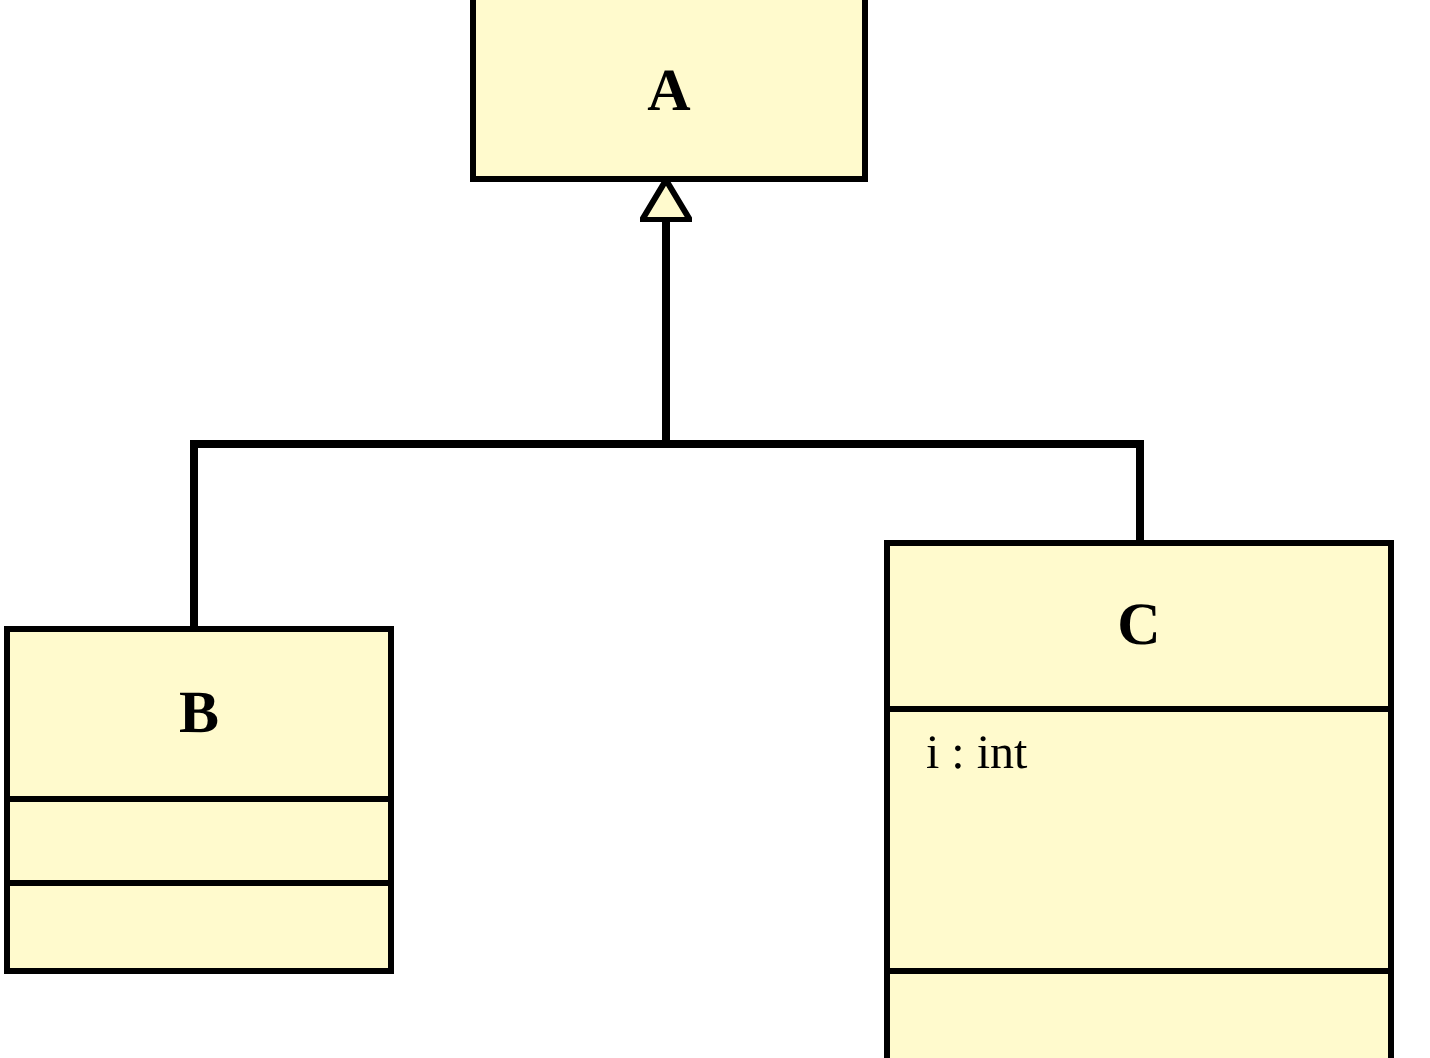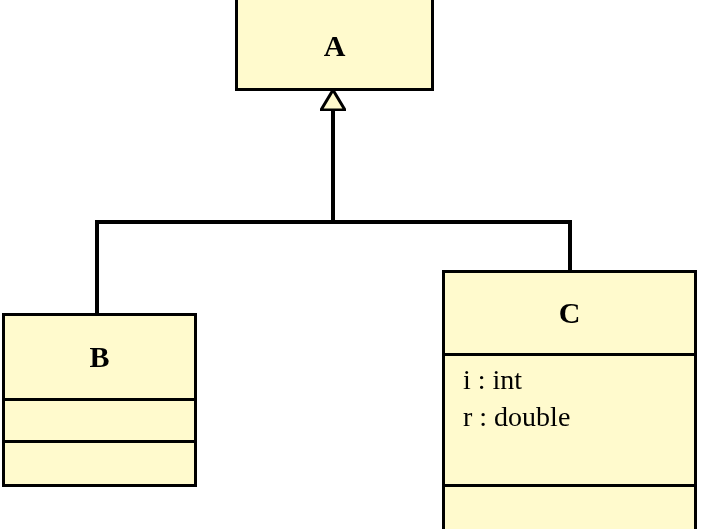--- a/index.html
+++ b/index.html
@@ -37,21 +37,21 @@
     display: flex;
     align-items: center;
     justify-content: center;
     font-weight: bold;
     font-size: 30px;
     color: #000000;
     line-height: 1;
   }
   .attr-list {
     padding: 6px 0 0 18px;
-    font-size: 28px;
+    font-size: 24px;
     color: #000000;
     line-height: 1.32;
   }
   .attr-item {
     white-space: nowrap;
   }
   .empty-compartment {
     
   }
 
@@ -149,18 +149,17 @@
   <div class="uml-class" id="class-b">
     <div class="compartment class-name c-name">B</div>
     <div class="compartment attr-list c-attrs empty-compartment"></div>
     <div class="compartment attr-list c-ops empty-compartment"></div>
   </div>
 
   <div class="uml-class" id="class-c">
     <div class="compartment class-name c-name">C</div>
     <div class="compartment attr-list c-attrs">
       <div class="attr-item">i : int</div>
-      <div class="attr-item">r : double</div>
     </div>
     <div class="compartment attr-list c-ops empty-compartment"></div>
   </div>
 
 </div>
 
 </body></html>

